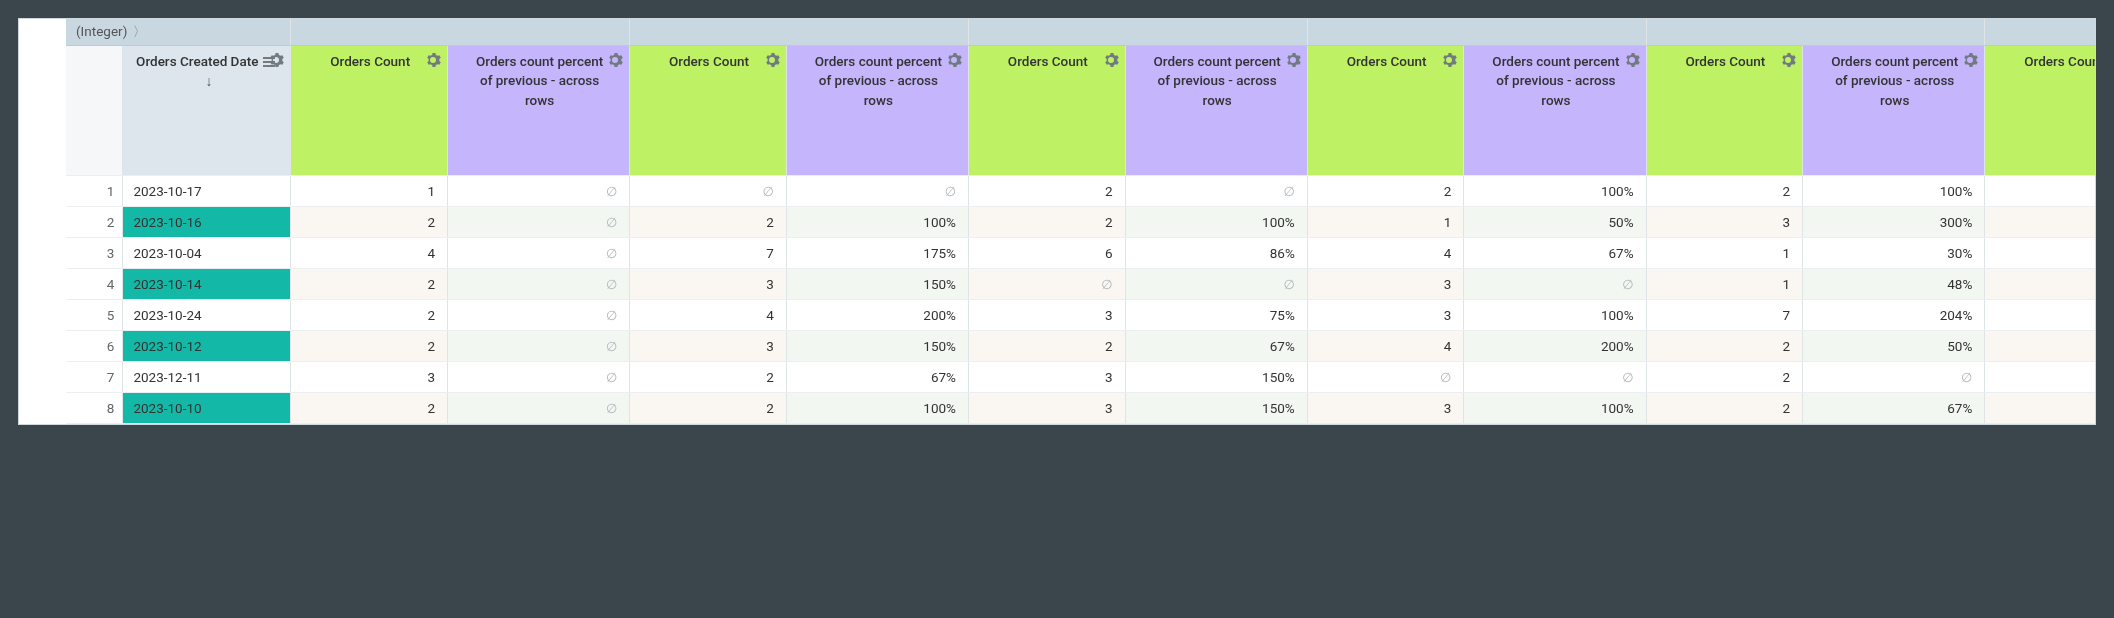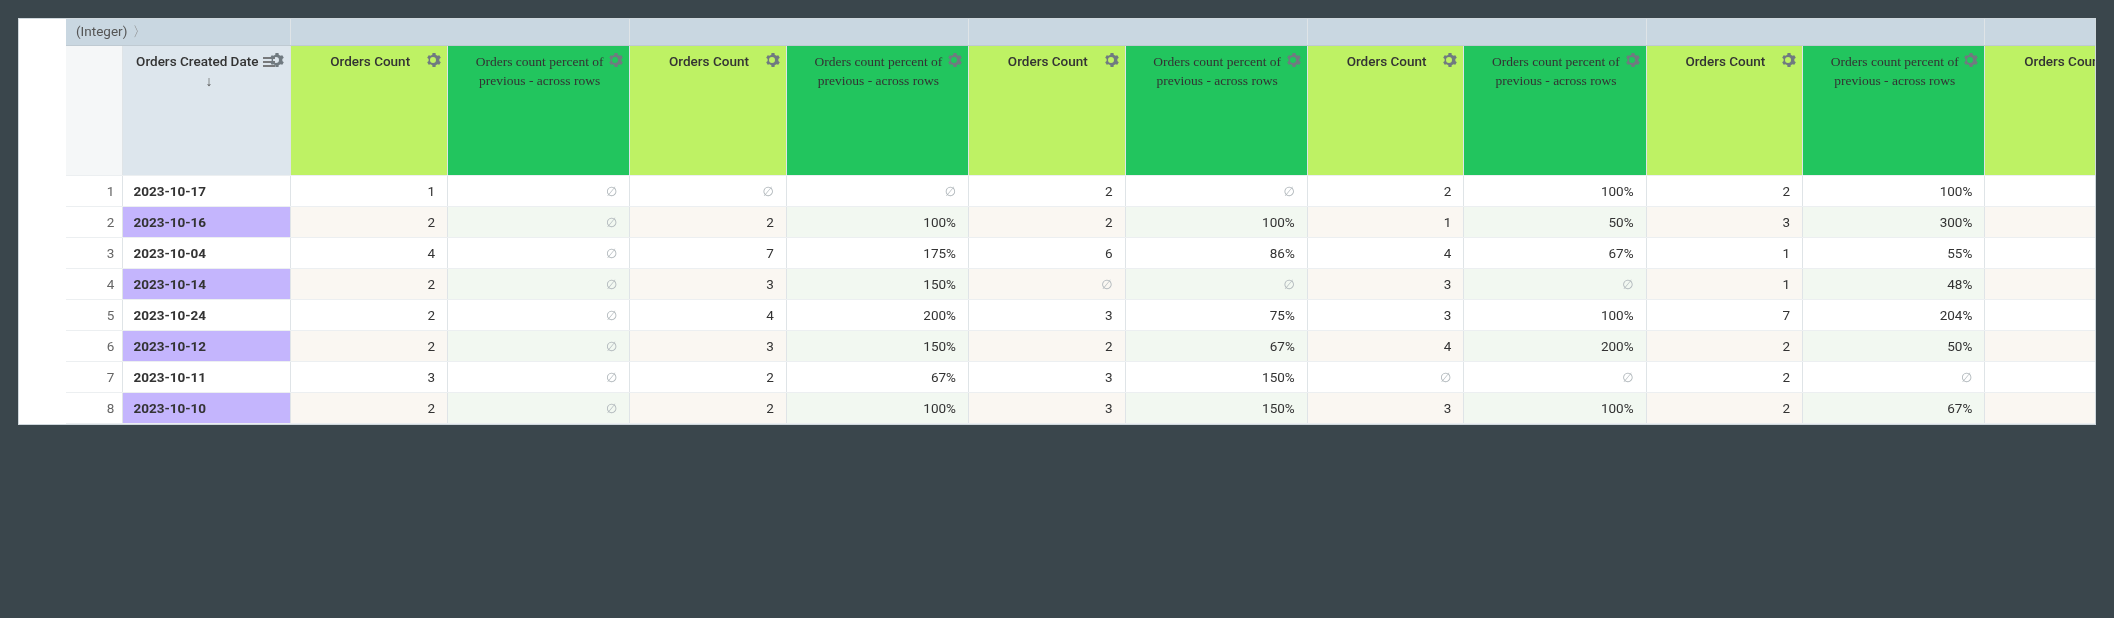--- a/index.html
+++ b/index.html
@@ -39,39 +39,39 @@
     padding: 6px 8px 8px 10px;
     font-weight: 500;
     text-align: center;
     line-height: 1.45;
     position: relative;
     height: 130px;
   }
   thead tr.hdr th.rownum-col { background: #f5f7f8; border-right: 1px solid #dfe4e7; }
   thead tr.hdr th.blue { background: #dde6ed; }
   thead tr.hdr th.tan  { background: #bef264; }
-  thead tr.hdr th.green{ background: #22c55e; font-family: Liberation Serif, serif; }
+  thead tr.hdr th.green{ background: #c4b5fd; }
   .gear {
     position: absolute;
     top: 6px; right: 6px;
     width: 16px; height: 16px;
     color: #707a80;
     cursor: pointer;
   }
   .hdr-label { display: inline-block; max-width: calc(100% - 22px); }
   .pivot-icon { display:inline-block; vertical-align: -2px; margin-right:4px; }
   .sort-arrow { display:inline-block; margin-left:2px; font-size:14px; color:#555; }
   
   tbody td { height: 31px; }
   tbody td.rownum { text-align:right; padding-right:8px; color:#666; background:#fff; width:40px; border-right:1px solid #dfe4e7; }
-  tbody td.date   { padding-left:10px;font-weight:bold; }
+  tbody td.date   { padding-left:10px; }
   tbody td.val    { text-align:right; padding-right:12px; }
   tbody td.val.tan   { background:#fff; }
   tbody td.val.green { background:#fff; }
-  tbody tr.zebra td.date { background:#c4b5fd; }
+  tbody tr.zebra td.date { background:#14b8a6; }
   tbody tr.zebra td.val.tan { background:#faf7f2; }
   tbody tr.zebra td.val.green{ background:#f2f8f1; }
   .null-sym { color:#b0b7bb; font-size:13px; }
   
   col.c-rownum { width:40px; }
   col.c-date   { width:118px; }
   col.c-val    { width:110px; }
   col.c-pct    { width:128px; }
 </style>
 </head>
@@ -229,21 +229,21 @@
           <td class="date">2023-10-04</td>
           <td class="val tan">4</td>
           <td class="val green"><span class="null-sym">∅</span></td>
           <td class="val tan">7</td>
           <td class="val green">175%</td>
           <td class="val tan">6</td>
           <td class="val green">86%</td>
           <td class="val tan">4</td>
           <td class="val green">67%</td>
           <td class="val tan">1</td>
-          <td class="val green">55%</td>
+          <td class="val green">30%</td>
           <td class="val tan"><span class="null-sym">∅</span></td>
         </tr>
         <tr class="zebra">
           <td class="rownum">4</td>
           <td class="date">2023-10-14</td>
           <td class="val tan">2</td>
           <td class="val green"><span class="null-sym">∅</span></td>
           <td class="val tan">3</td>
           <td class="val green">150%</td>
           <td class="val tan"><span class="null-sym">∅</span></td>
@@ -279,21 +279,21 @@
           <td class="val tan">2</td>
           <td class="val green">67%</td>
           <td class="val tan">4</td>
           <td class="val green">200%</td>
           <td class="val tan">2</td>
           <td class="val green">50%</td>
           <td class="val tan"><span class="null-sym">∅</span></td>
         </tr>
         <tr>
           <td class="rownum">7</td>
-          <td class="date">2023-10-11</td>
+          <td class="date">2023-12-11</td>
           <td class="val tan">3</td>
           <td class="val green"><span class="null-sym">∅</span></td>
           <td class="val tan">2</td>
           <td class="val green">67%</td>
           <td class="val tan">3</td>
           <td class="val green">150%</td>
           <td class="val tan"><span class="null-sym">∅</span></td>
           <td class="val green"><span class="null-sym">∅</span></td>
           <td class="val tan">2</td>
           <td class="val green"><span class="null-sym">∅</span></td>

